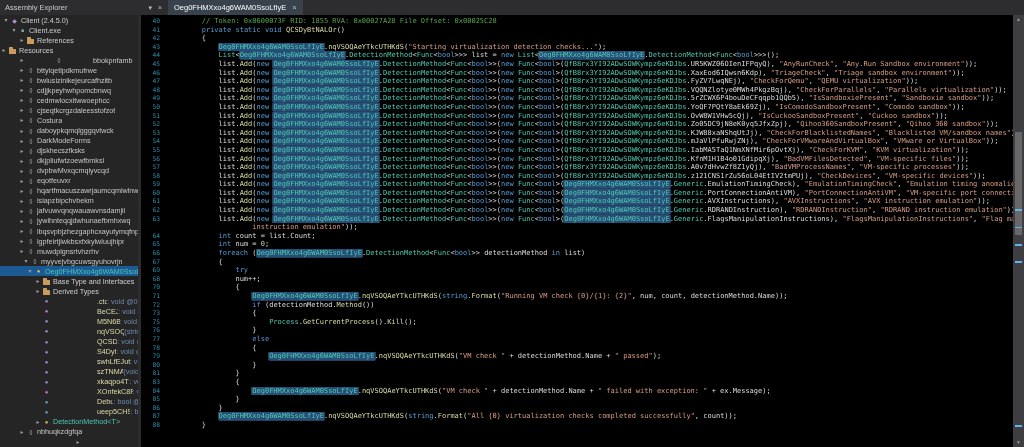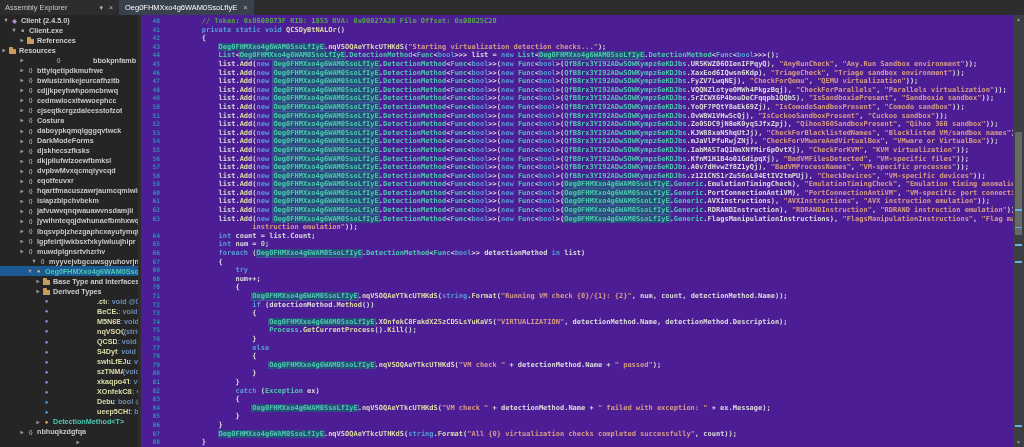--- a/index.html
+++ b/index.html
@@ -3,31 +3,31 @@
 <meta charset="utf-8">
 <style>
   * { margin:0; padding:0; box-sizing:border-box; }
   html,body { width:1024px; height:447px; overflow:hidden; background:#2d2d30;
               font-family:"Liberation Sans", sans-serif; }
   .app { position:relative; width:1024px; height:447px; overflow:hidden;
          display:flex; flex-direction:column; background:#2d2d30; }
 
   
   .top { display:flex; height:15px; flex:none; }
-  .sidebar-header { width:119px; flex:none; background:#2d2d30; display:flex; align-items:center;
+  .sidebar-header { width:168px; flex:none; background:#2d2d30; display:flex; align-items:center;
                     padding:0 3px 0 5px; color:#cccccc; font-size:7.5px; }
   .sidebar-header .title { flex:1; white-space:nowrap; overflow:hidden; }
   .hdr-icon { color:#bdbdbd; font-size:7px; padding:0 3px; cursor:pointer; }
   .tabstrip { flex:1; background:#2d2d30; display:flex; align-items:stretch; overflow:hidden; }
   .tab { background:#37424c; color:#ffffff; font-size:7.5px; display:flex; align-items:center;
          padding:0 6px; gap:6px; cursor:pointer; }
   .tab .close { color:#c5c5c5; font-size:7.5px; }
 
   
-  .main { flex:1; display:flex; min-height:0;font-weight:bold; }
+  .main { flex:1; display:flex; min-height:0; }
   .sidebar { width:141px; flex:none; background:#252526; overflow:hidden; border-right:3px solid #2d2d30; }
   .tree-row { display:flex; align-items:center; height:10.05px; font-size:7.2px; color:#cfcfcf;
               white-space:nowrap; overflow:hidden; cursor:pointer; }
   .tree-row.sel { background:#1b5a93; }
   .tree-row.sel .lab1, .tree-row.sel .lab2 { color:#ffffff; }
   .exp { width:8px; flex:none; color:#9a9a9a; font-size:6px; text-align:center; line-height:10px; }
   .ic { width:9px; height:9px; flex:none; margin-right:2px; position:relative;
         display:inline-flex; align-items:center; justify-content:center; }
   .ic-assembly::before { content:"◆"; color:#b08cd0; font-size:6px; }
   .ic-module::before   { content:"■"; color:#8fa8bc; font-size:5px; }
@@ -39,21 +39,21 @@
                        background:#c99b5f; border-radius:0.5px; }
   .ic-folder::after  { content:""; position:absolute; left:1px; top:1.5px; width:3.5px; height:2.5px;
                        background:#c99b5f; border-radius:0.5px 0.5px 0 0; }
   .lab1 { color:#cfcfcf; overflow:hidden; }
   .lab2 { color:#6d8bb0; overflow:hidden; }
   .tree-row.method .lab1, .tree-row.field .lab1 { color:#dcdcaa;margin-left:44px; }
   .tree-row.class .lab1 { color:#4ec9b0; }
   .tree-row.ns .lab1 { color:#c8c8c8; }
 
   
-  .editor { flex:1; background:#4c1d95; display:flex; min-width:0; position:relative; }
+  .editor { flex:1; background:#000000; display:flex; min-width:0; position:relative; }
   .code-scroll { flex:1; overflow:hidden; padding-top:2px; min-width:0; }
   .code-line { display:flex; height:8.6px; line-height:8.6px; white-space:pre;
                font-family:"DejaVu Sans Mono", monospace; font-size:7px; }
   .ln { width:27px; flex:none; text-align:right; padding-right:8px; color:#2b91af; font-size:6.3px; }
   .ct { flex:1; overflow:hidden; }
   .k { color:#569cd6; } .t { color:#4ec9b0; } .m { color:#dcdcaa; } .s { color:#d69d85; }
   .c { color:#57a64a; } .p { color:#dcdcdc; } .n { color:#b5cea8; }
   .h { color:#4ec9b0; background:#264f78; box-shadow:0 0 0 0.5px #4f7fb2; border-radius:0.5px; }
 
   
@@ -198,21 +198,21 @@
           <div class="tree-row ns" style="padding-left: 18px;">
             <span class="exp">▸</span>
             <span class="ic ic-ns"></span>
             <span class="lab1">lgpfeirtjiwkbsxfxkylwluujhipr</span>
           </div>
           <div class="tree-row ns" style="padding-left: 18px;">
             <span class="exp">▸</span>
             <span class="ic ic-ns"></span>
             <span class="lab1">muwdplgnsrtvhzrhv</span>
           </div>
-          <div class="tree-row ns" style="padding-left: 30px;">
+          <div class="tree-row ns" style="padding-left: 22px;">
             <span class="exp">▾</span>
             <span class="ic ic-ns"></span>
             <span class="lab1">myyvejvbgcuwsgyuhovrjn</span>
           </div>
           <div class="tree-row class sel" style="padding-left: 26px;">
             <span class="exp">▾</span>
             <span class="ic ic-class"></span>
             <span class="lab1">Oeg0FHMXxo4g6WAM0SsoLfIyE</span>
           </div>
           <div class="tree-row folder" style="padding-left: 34px;">
@@ -344,29 +344,27 @@
           <div class="code-line"><span class="ln">64</span><span class="ct"><span class="p">            </span><span class="k">int</span><span class="p"> count = list.Count;</span></span></div>
           <div class="code-line"><span class="ln">65</span><span class="ct"><span class="p">            </span><span class="k">int</span><span class="p"> num = </span><span class="n">0</span><span class="p">;</span></span></div>
           <div class="code-line"><span class="ln">66</span><span class="ct"><span class="p">            </span><span class="k">foreach</span><span class="p"> (</span><span class="h">Oeg0FHMXxo4g6WAM0SsoLfIyE</span><span class="p">.</span><span class="t">DetectionMethod</span><span class="p">&lt;</span><span class="t">Func</span><span class="p">&lt;</span><span class="k">bool</span><span class="p">&gt;&gt; detectionMethod </span><span class="k">in</span><span class="p"> list)</span></span></div>
           <div class="code-line"><span class="ln">67</span><span class="ct"><span class="p">            {</span></span></div>
           <div class="code-line"><span class="ln">69</span><span class="ct"><span class="p">                </span><span class="k">try</span></span></div>
           <div class="code-line"><span class="ln">68</span><span class="ct"><span class="p">                num++;</span></span></div>
           <div class="code-line"><span class="ln">70</span><span class="ct"><span class="p">                {</span></span></div>
           <div class="code-line"><span class="ln">71</span><span class="ct"><span class="p">                    </span><span class="h">Oeg0FHMXxo4g6WAM0SsoLfIyE</span><span class="p">.</span><span class="m">nqVSOQAeYTkcUTHKdS</span><span class="p">(</span><span class="k">string</span><span class="p">.</span><span class="m">Format</span><span class="p">(</span><span class="s">"Running VM check {0}/{1}: {2}"</span><span class="p">, num, count, detectionMethod.Name));</span></span></div>
           <div class="code-line"><span class="ln">72</span><span class="ct"><span class="p">                    </span><span class="k">if</span><span class="p"> (detectionMethod.</span><span class="m">Method</span><span class="p">())</span></span></div>
           <div class="code-line"><span class="ln">73</span><span class="ct"><span class="p">                    {</span></span></div>
-          <div class="code-line"><span class="ln">74</span><span class="ct"><span class="p">                        </span><span class="h">Oeg0FHMXxo4g6WAM0SsoLfIyE</span><span class="p">.</span><span class="m">XOnfekC8FakdX25zCD5LsYuKaV5</span><span class="p">(</span><span class="s">"VIRTUALIZATION"</span><span class="p">, detectionMethod.Name, detectionMethod.Description);</span></span></div>
           <div class="code-line"><span class="ln">75</span><span class="ct"><span class="p">                        </span><span class="t">Process</span><span class="p">.</span><span class="m">GetCurrentProcess</span><span class="p">().</span><span class="m">Kill</span><span class="p">();</span></span></div>
           <div class="code-line"><span class="ln">76</span><span class="ct"><span class="p">                    }</span></span></div>
           <div class="code-line"><span class="ln">77</span><span class="ct"><span class="p">                    </span><span class="k">else</span></span></div>
           <div class="code-line"><span class="ln">78</span><span class="ct"><span class="p">                    {</span></span></div>
           <div class="code-line"><span class="ln">79</span><span class="ct"><span class="p">                        </span><span class="h">Oeg0FHMXxo4g6WAM0SsoLfIyE</span><span class="p">.</span><span class="m">nqVSOQAeYTkcUTHKdS</span><span class="p">(</span><span class="s">"VM check "</span><span class="p"> + detectionMethod.Name + </span><span class="s">" passed"</span><span class="p">);</span></span></div>
           <div class="code-line"><span class="ln">80</span><span class="ct"><span class="p">                    }</span></span></div>
           <div class="code-line"><span class="ln">81</span><span class="ct"><span class="p">                }</span></span></div>
-          <div class="code-line"><span class="ln">82</span><span class="ct"><span class="p">                </span><span class="k">catch</span><span class="p"> (</span><span class="t">Exception</span><span class="p"> ex)</span></span></div>
           <div class="code-line"><span class="ln">83</span><span class="ct"><span class="p">                {</span></span></div>
           <div class="code-line"><span class="ln">84</span><span class="ct"><span class="p">                    </span><span class="h">Oeg0FHMXxo4g6WAM0SsoLfIyE</span><span class="p">.</span><span class="m">nqVSOQAeYTkcUTHKdS</span><span class="p">(</span><span class="s">"VM check "</span><span class="p"> + detectionMethod.Name + </span><span class="s">" failed with exception: "</span><span class="p"> + ex.Message);</span></span></div>
           <div class="code-line"><span class="ln">85</span><span class="ct"><span class="p">                }</span></span></div>
           <div class="code-line"><span class="ln">86</span><span class="ct"><span class="p">            }</span></span></div>
           <div class="code-line"><span class="ln">87</span><span class="ct"><span class="p">            </span><span class="h">Oeg0FHMXxo4g6WAM0SsoLfIyE</span><span class="p">.</span><span class="m">nqVSOQAeYTkcUTHKdS</span><span class="p">(</span><span class="k">string</span><span class="p">.</span><span class="m">Format</span><span class="p">(</span><span class="s">"All {0} virtualization checks completed successfully"</span><span class="p">, count));</span></span></div>
           <div class="code-line"><span class="ln">88</span><span class="ct"><span class="p">        }</span></span></div>
         </div>
       <div class="vscroll">
         <div class="varrow up">▲</div>
         <div class="vthumb" style="top: 27%; height: 24%;"></div>

